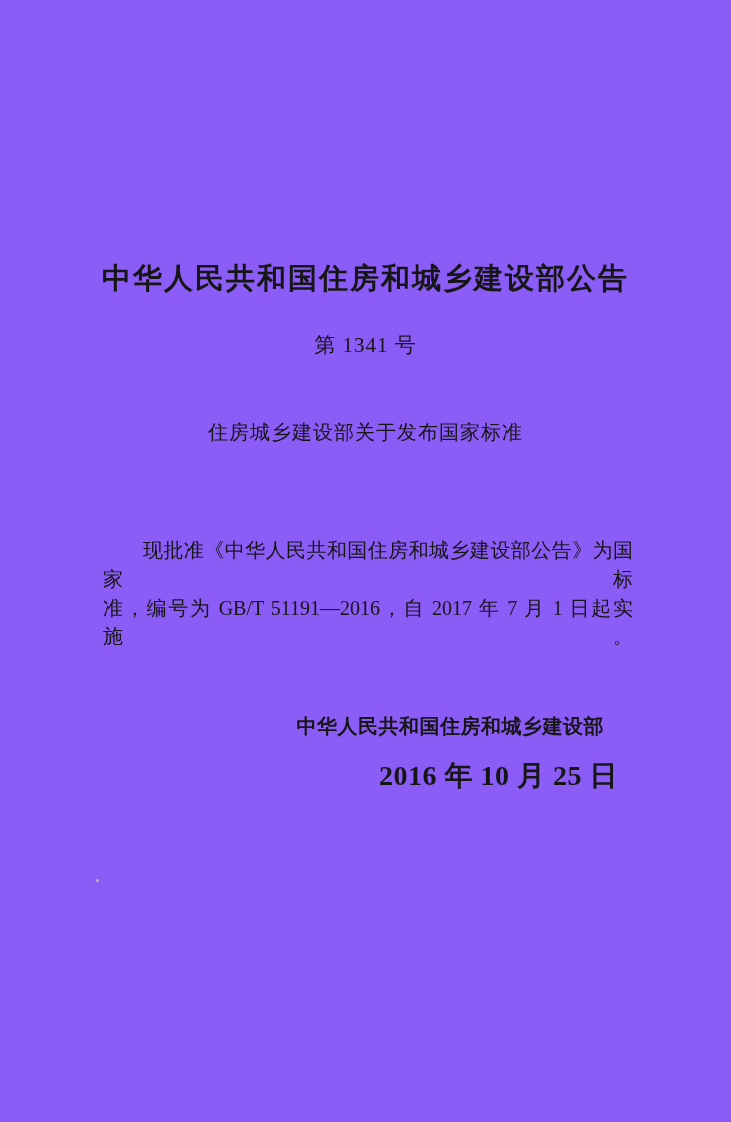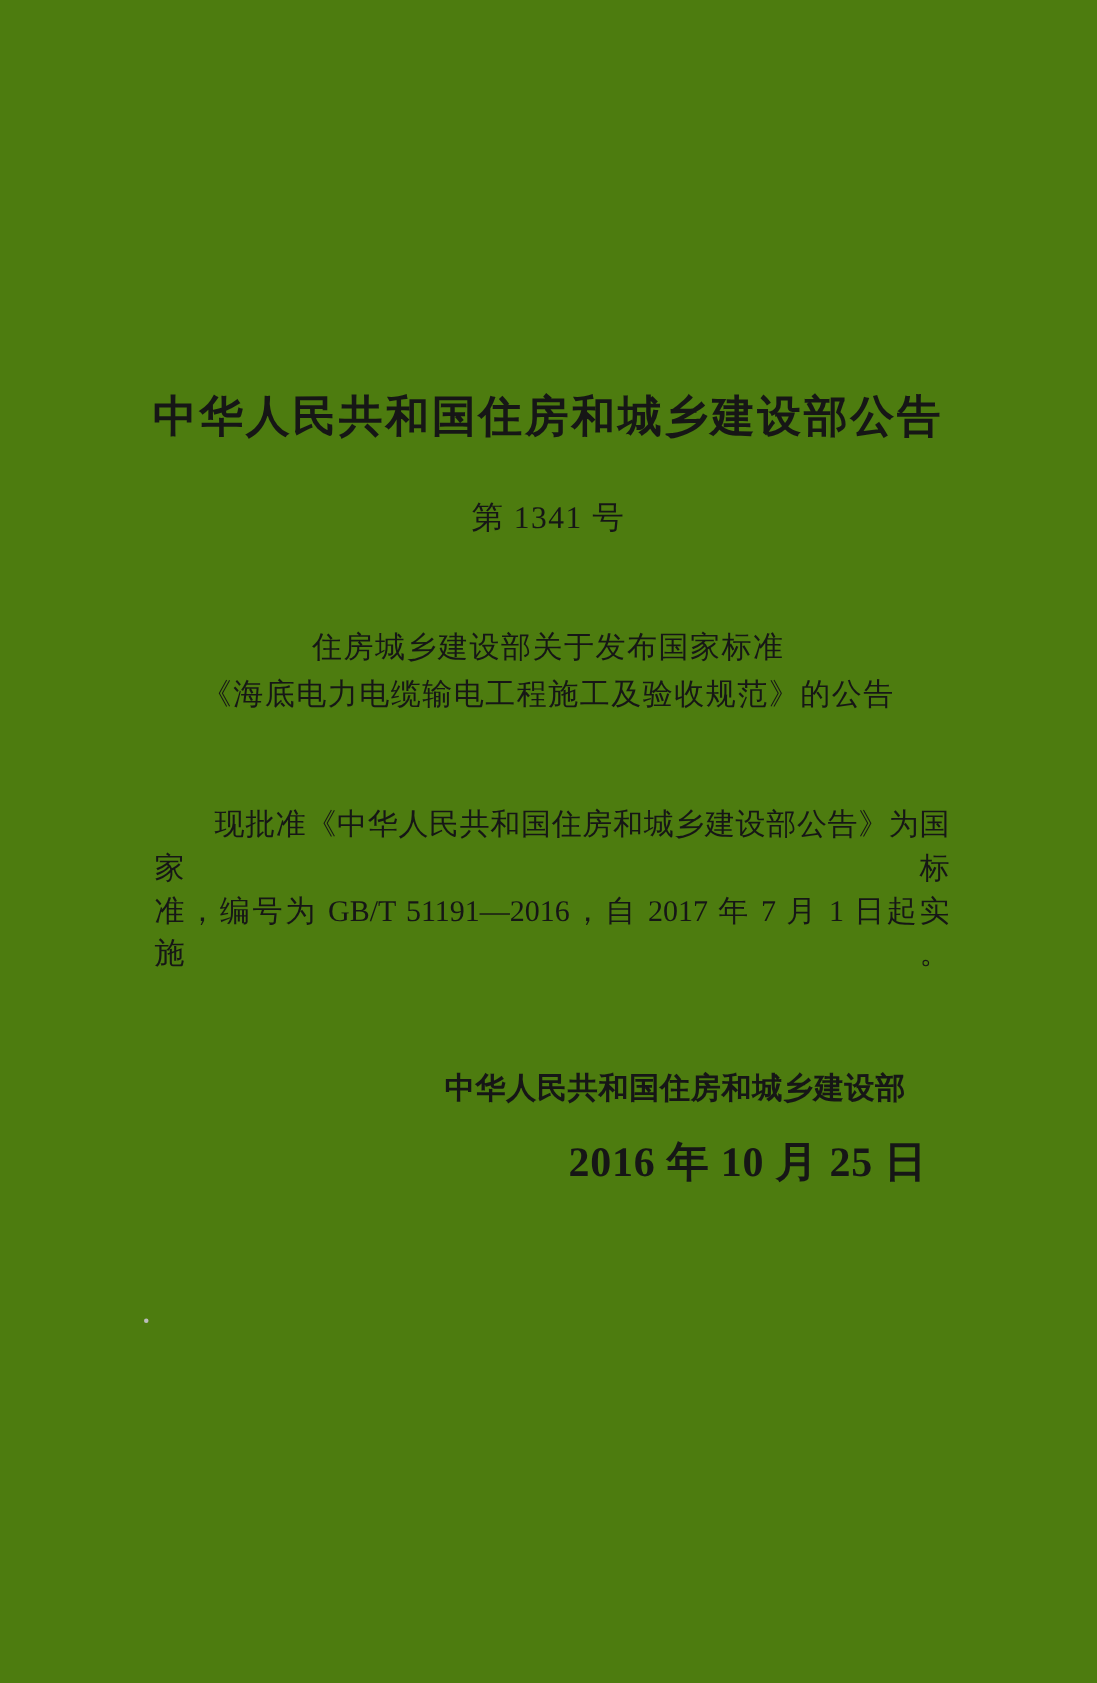--- a/index.html
+++ b/index.html
@@ -4,21 +4,21 @@
 <style>
   html, body {
     margin: 0;
     padding: 0;
     background: #ffffff;
   }
   .page {
     position: relative;
     width: 731px;
     height: 1122px;
-    background: #4d7c0f;
+    background: #8b5cf6;
     overflow: hidden;
     color: #161616;
   }
   .announcement-title {
     position: absolute;
     top: 260px;
     left: 0;
     right: 0;
     margin: 0;
     text-align: center;
@@ -110,21 +110,20 @@
 <body>
 
 <div class="page">
 
   <h1 class="announcement-title">中华人民共和国住房和城乡建设部公告</h1>
 
   <div class="announcement-number">第 1341 号</div>
 
   <div class="announcement-subtitle">
     <div>住房城乡建设部关于发布国家标准</div>
-    <div>《海底电力电缆输电工程施工及验收规范》的公告</div>
   </div>
 
   <div class="announcement-body">
     <div>
       <div class="body-line indent">现批准《中华人民共和国住房和城乡建设部公告》为国家标</div>
       <div class="body-line">准，编号为 GB/T 51191—2016，自 2017 年 7 月 1 日起实施。</div>
     </div>
   </div>
 
   <div class="signature-block">

